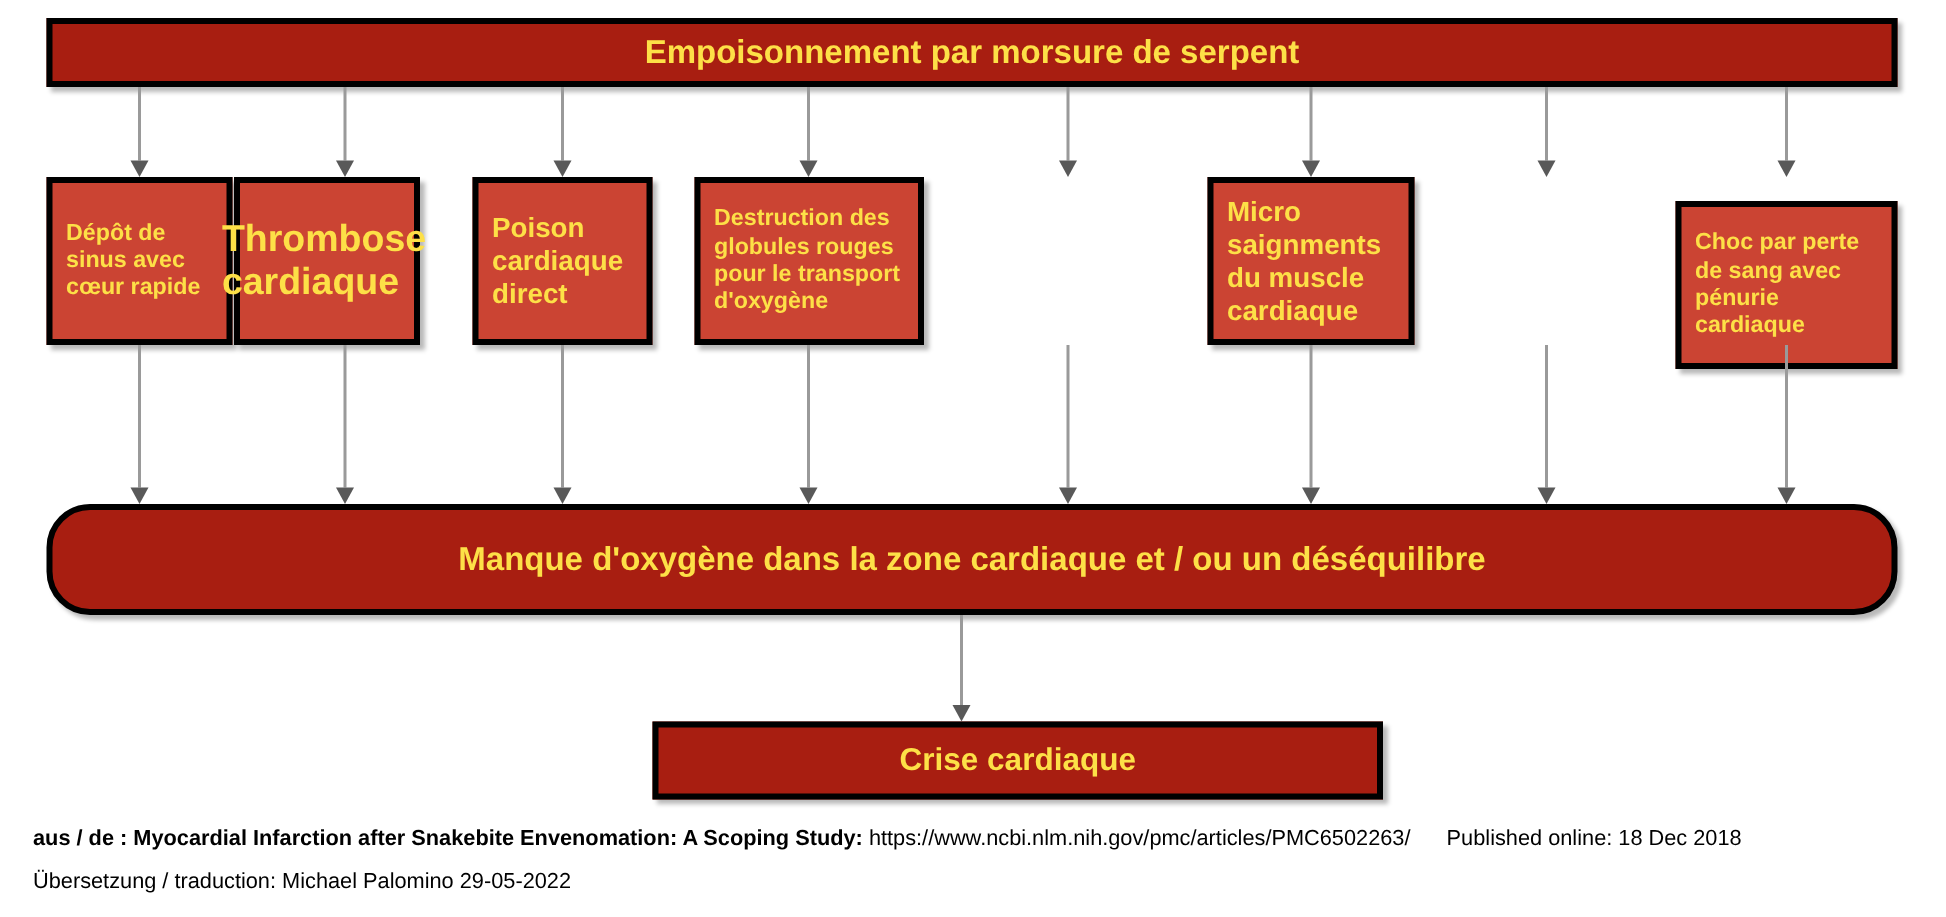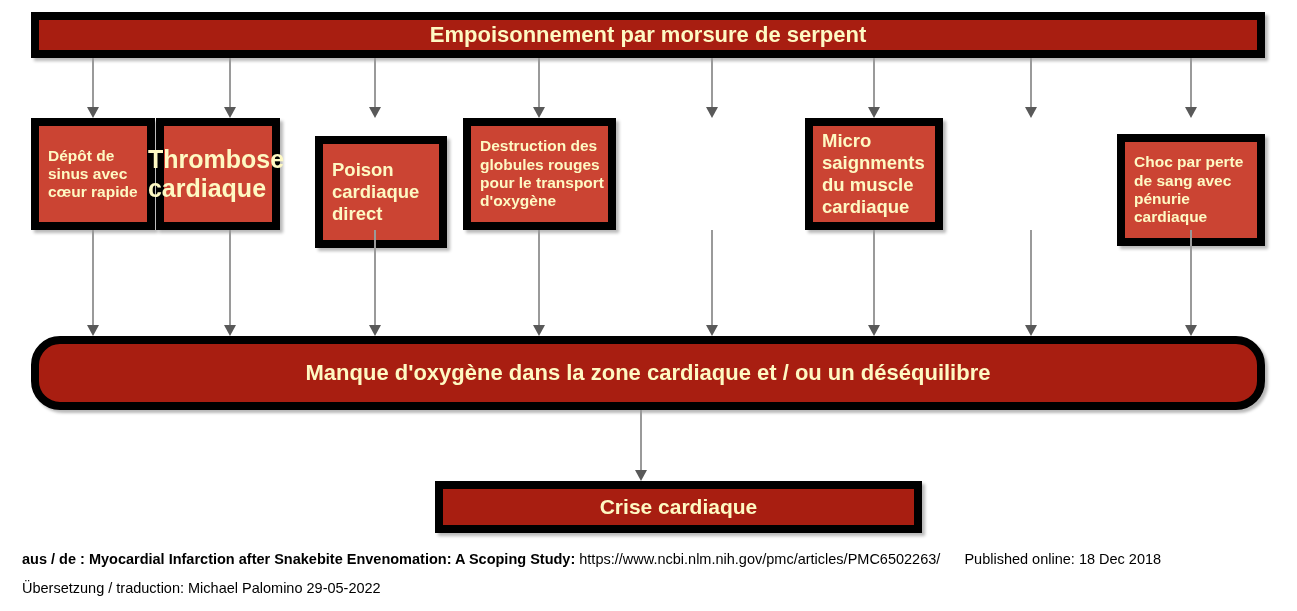--- a/index.html
+++ b/index.html
@@ -19,22 +19,22 @@
     position: absolute;
     left: 0; top: 0;
     width: 1297px;
     height: 611px;
   }
 
   
   .node {
     position: absolute;
     box-sizing: border-box;
-    border: 8px solid #000000;
-    color: #fef9c3;
+    border: 4px solid #000000;
+    color: #fde047;
     font-weight: bold;
     display: flex;
     box-shadow: 3px 3px 3px rgba(0,0,0,0.28);
     letter-spacing: 0px;
   }
 
   
   .banner {
     background: #a81e11;
     align-items: center;
@@ -74,21 +74,21 @@
   }
   #node-bottom {
     left: 435px; top: 481px;
     width: 487px; height: 52px;
     font-size: 21px;
   }
 
   
   #c0 { left: 31px;   top: 118px; width: 124px; height: 112px; font-size: 15.5px; }
   #c1 { left: 156px;  top: 118px; width: 124px; height: 112px; font-size: 25px; }
-  #c2 { left: 315px;  top: 136px; width: 132px; height: 112px; font-size: 18.5px; }
+  #c2 { left: 315px;  top: 118px; width: 120px; height: 112px; font-size: 18.5px; }
   #c3 { left: 463px;  top: 118px; width: 153px; height: 112px; font-size: 15.5px; }
   #c4 { left: 647px;  top: 118px; width: 130px; height: 112px; font-size: 18.5px; }
   #c5 { left: 805px;  top: 118px; width: 138px; height: 112px; font-size: 18.5px; }
   #c6 { left: 961px;  top: 118px; width: 140px; height: 112px; font-size: 15.5px; }
   #c7 { left: 1117px; top: 134px; width: 148px; height: 112px; font-size: 15.5px; }
 
   
   .arrow {
     position: absolute;
     width: 13px;

